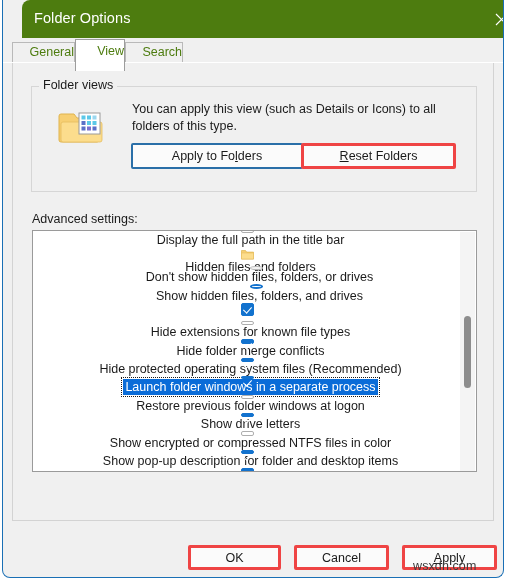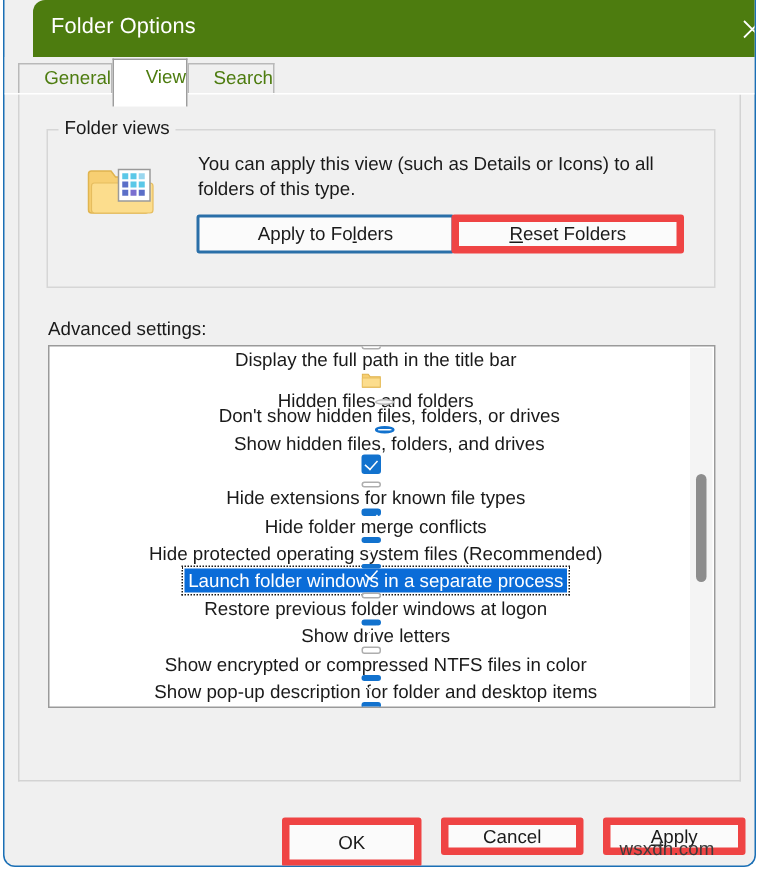--- a/index.html
+++ b/index.html
@@ -160,37 +160,37 @@
     font-size: 12.5px;
     color: #1a1a1a;
     line-height: 17px;
   }
 
   
   .btn {
     position: absolute;
     box-sizing: border-box;
     background: #fbfbfb;
-    border: 5px solid #ef4444;
+    border: 3px solid #ef4444;
     border-radius: 2px;
     font-family: "Liberation Sans", sans-serif;
     font-size: 12.5px;
     color: #1a1a1a;
     text-align: center;
     cursor: default;
     white-space: nowrap;
     padding: 0;
   }
   .btn.accent { border: 2px solid #2a6fa8; background: #fbfbfb; }
 
   .btn-apply-folders { left: 128px; top: 143px; width: 172px; height: 26px; }
   .btn-reset-folders { left: 298px; top: 143px; width: 155px; height: 26px; }
   .btn-restore-defaults { left: 343px; top: 492px; width: 131px; height: 26px; }
 
-  .btn-ok     { left: 185px; top: 545px; width: 93px; height: 33px; }
+  .btn-ok     { left: 185px; top: 545px; width: 93px; height: 25px; }
   .btn-cancel { left: 291px; top: 545px; width: 95px; height: 25px; }
   .btn-apply  { left: 399px; top: 545px; width: 95px; height: 25px; }
 
   .acc { text-decoration: underline; }
 
   
   .adv-label {
     position: absolute;
     left: 29px;
     top: 212px;

